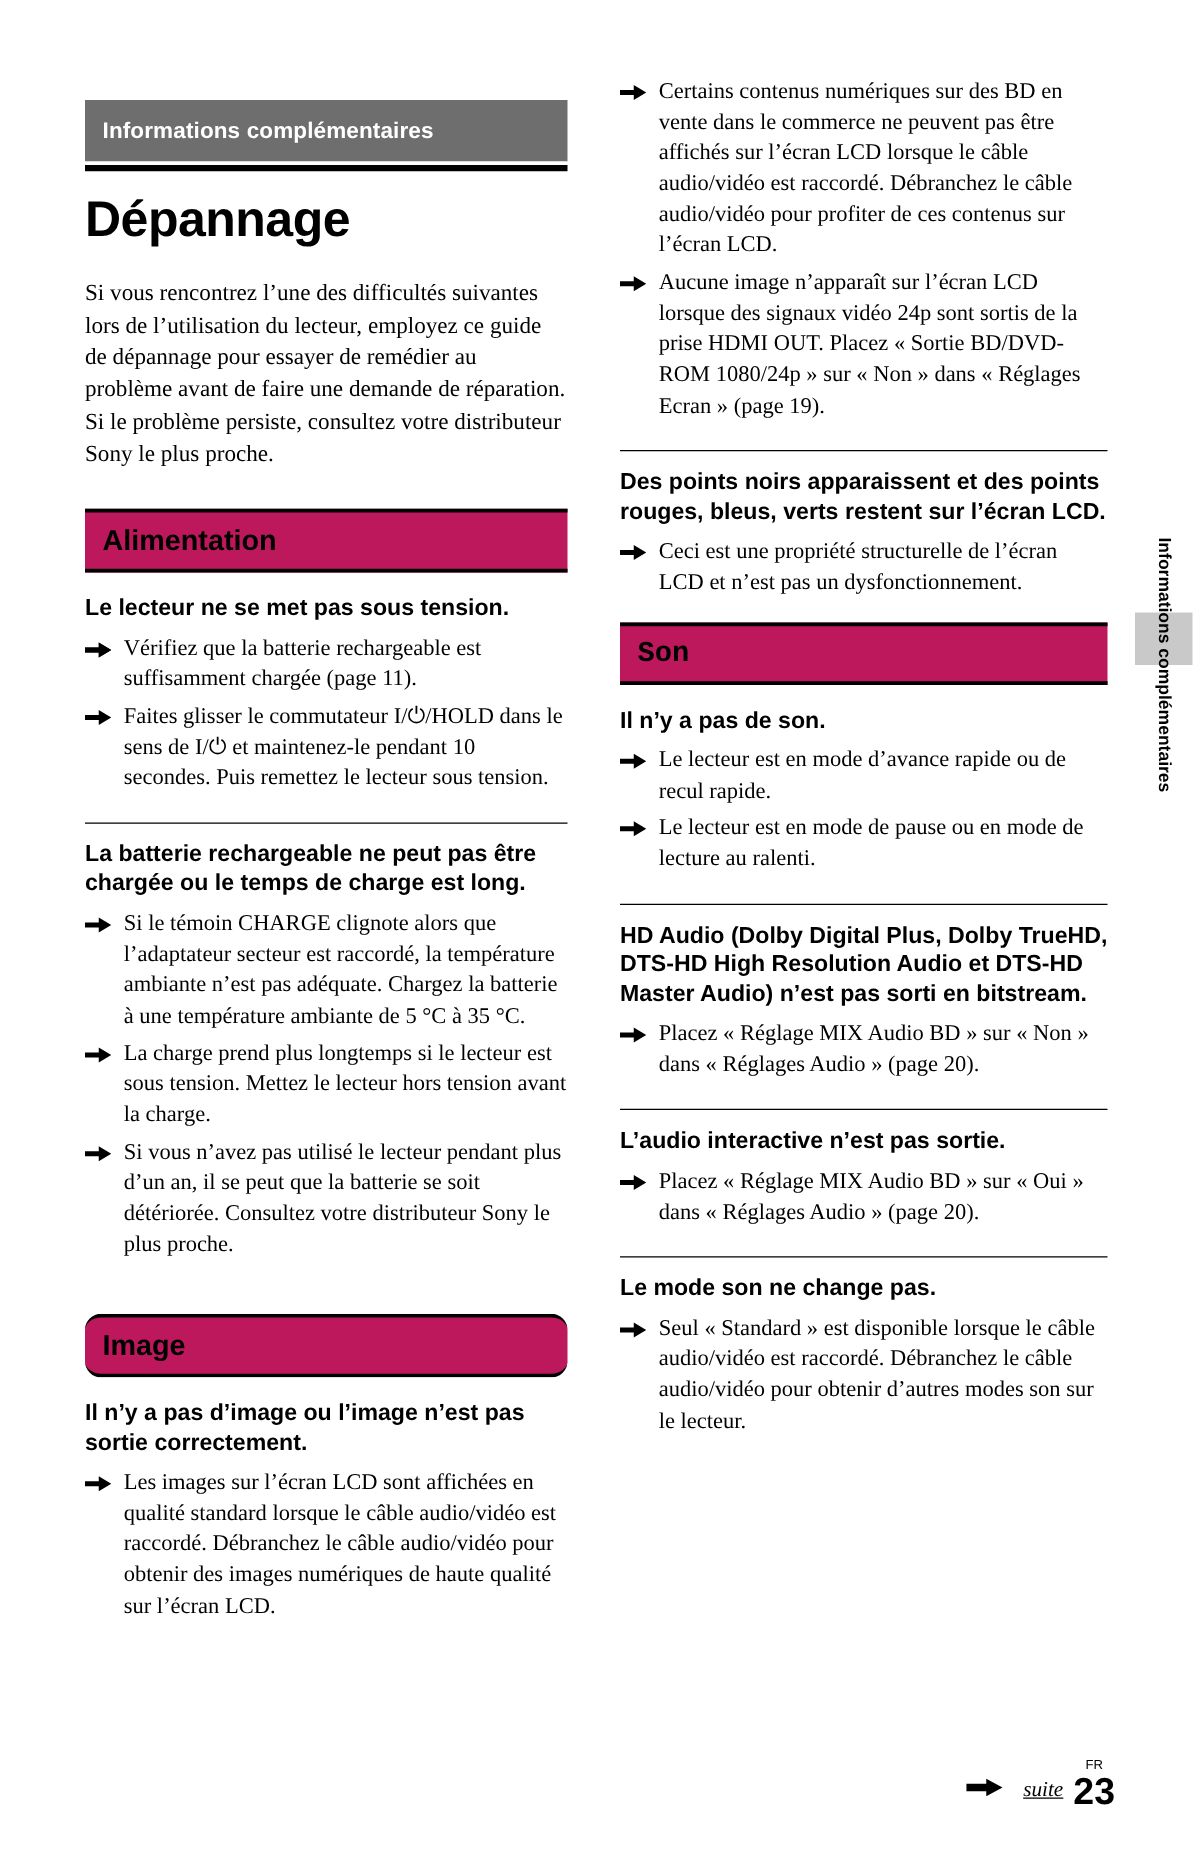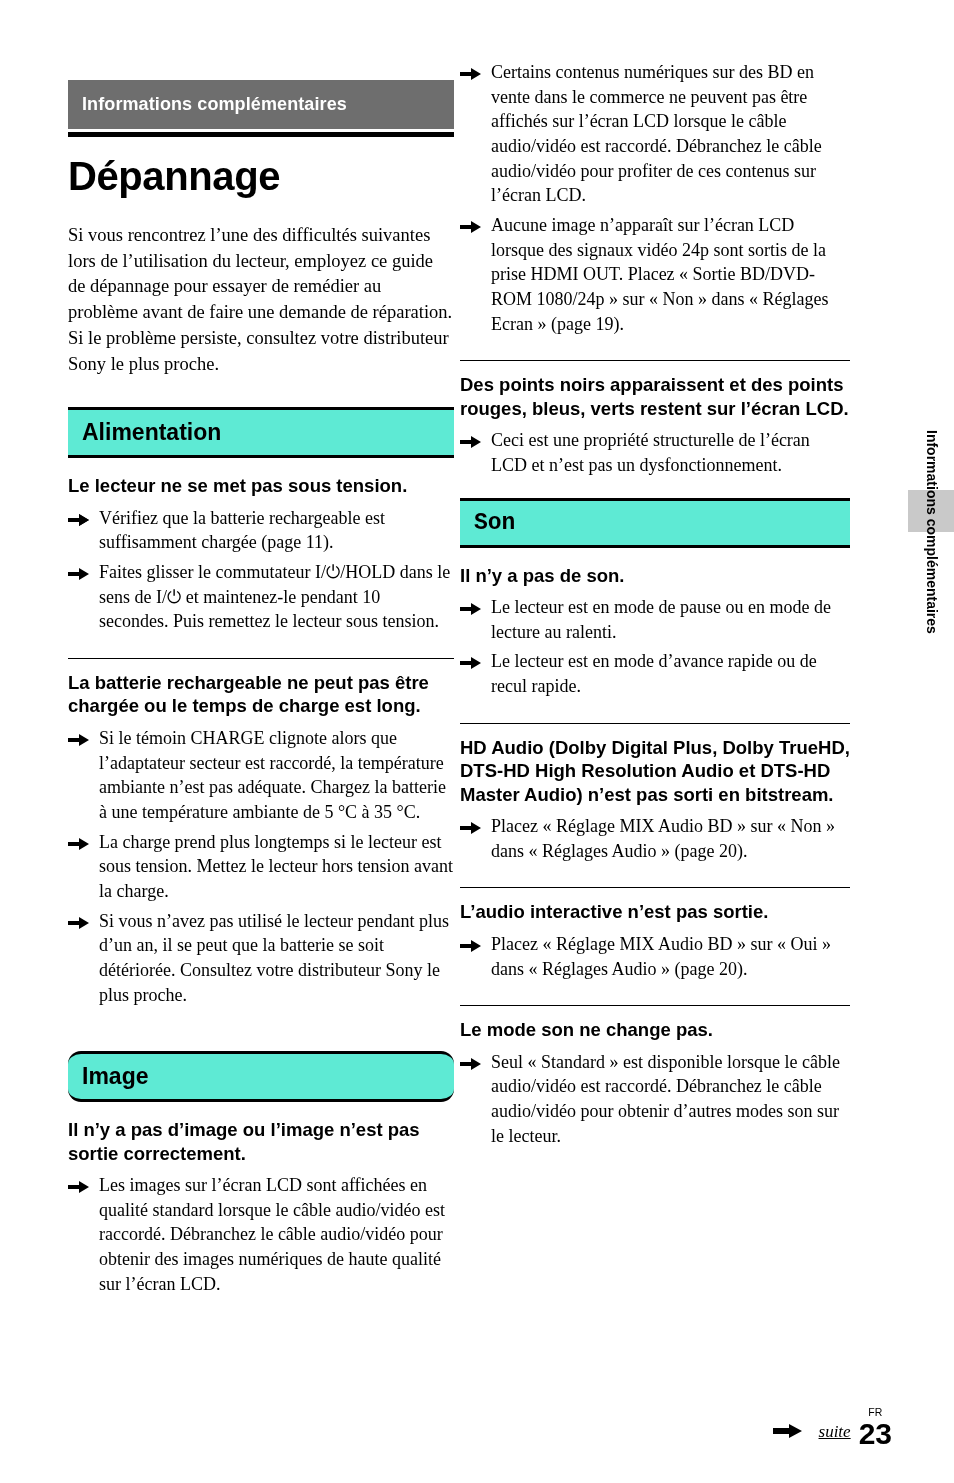--- a/index.html
+++ b/index.html
@@ -21,21 +21,21 @@
   }
   
   .col-left {
     position: absolute;
     left: 68px;
     top: 80px;
     width: 386px;
   }
   .col-right {
     position: absolute;
-    left: 460px;
+    left: 496px;
     top: 60px;
     width: 390px;
   }
   
   .chapter-banner {
     background: #6e6e6e;
     color: #ffffff;
     font-family: "Liberation Sans", sans-serif;
     font-weight: bold;
     font-size: 18px;
@@ -59,21 +59,21 @@
   }
   
   p.intro {
     font-size: 18.5px;
     line-height: 1.39;
     margin: 0 0 30px 0;
     text-align: left;
   }
   
   .section-bar {
-    background: #5eead4;
+    background: #be185d;
     border-top: 3px solid #000000;
     border-bottom: 3px solid #000000;
     font-family: "Liberation Sans", sans-serif;
     font-weight: bold;
     font-size: 23px;
     padding: 9px 0 9px 14px;
     margin: 26px 0 16px 0;
   }
   .section-bar:first-child { margin-top: 0; }
   
@@ -295,29 +295,29 @@
     <div class="section-bar" style="margin-top:20px;font-family:Liberation Mono, monospace;">Son</div>
 
     <div class="sub-head">Il n’y a pas de son.</div>
     <ul class="arrow-list">
       <li>
         <span class="arrow-icon">
           <svg width="22" height="16" viewBox="0 0 22 16">
               <path d="M0 6 H11 V2 L21 8 L11 14 V10 H0 Z" fill="#000"></path>
             </svg>
         </span>
+        <span>Le lecteur est en mode d’avance rapide ou de recul rapide.</span>
+      </li>
+      <li>
+        <span class="arrow-icon">
+          <svg width="22" height="16" viewBox="0 0 22 16">
+              <path d="M0 6 H11 V2 L21 8 L11 14 V10 H0 Z" fill="#000"></path>
+            </svg>
+        </span>
         <span>Le lecteur est en mode de pause ou en mode de lecture au ralenti.</span>
-      </li>
-      <li>
-        <span class="arrow-icon">
-          <svg width="22" height="16" viewBox="0 0 22 16">
-              <path d="M0 6 H11 V2 L21 8 L11 14 V10 H0 Z" fill="#000"></path>
-            </svg>
-        </span>
-        <span>Le lecteur est en mode d’avance rapide ou de recul rapide.</span>
       </li>
     </ul>
 
     <div class="sub-head ruled">HD Audio (Dolby Digital Plus, Dolby TrueHD, DTS-HD High Resolution Audio et DTS-HD Master Audio) n’est pas sorti en bitstream.</div>
     <ul class="arrow-list">
       <li>
         <span class="arrow-icon">
           <svg width="22" height="16" viewBox="0 0 22 16">
               <path d="M0 6 H11 V2 L21 8 L11 14 V10 H0 Z" fill="#000"></path>
             </svg>

